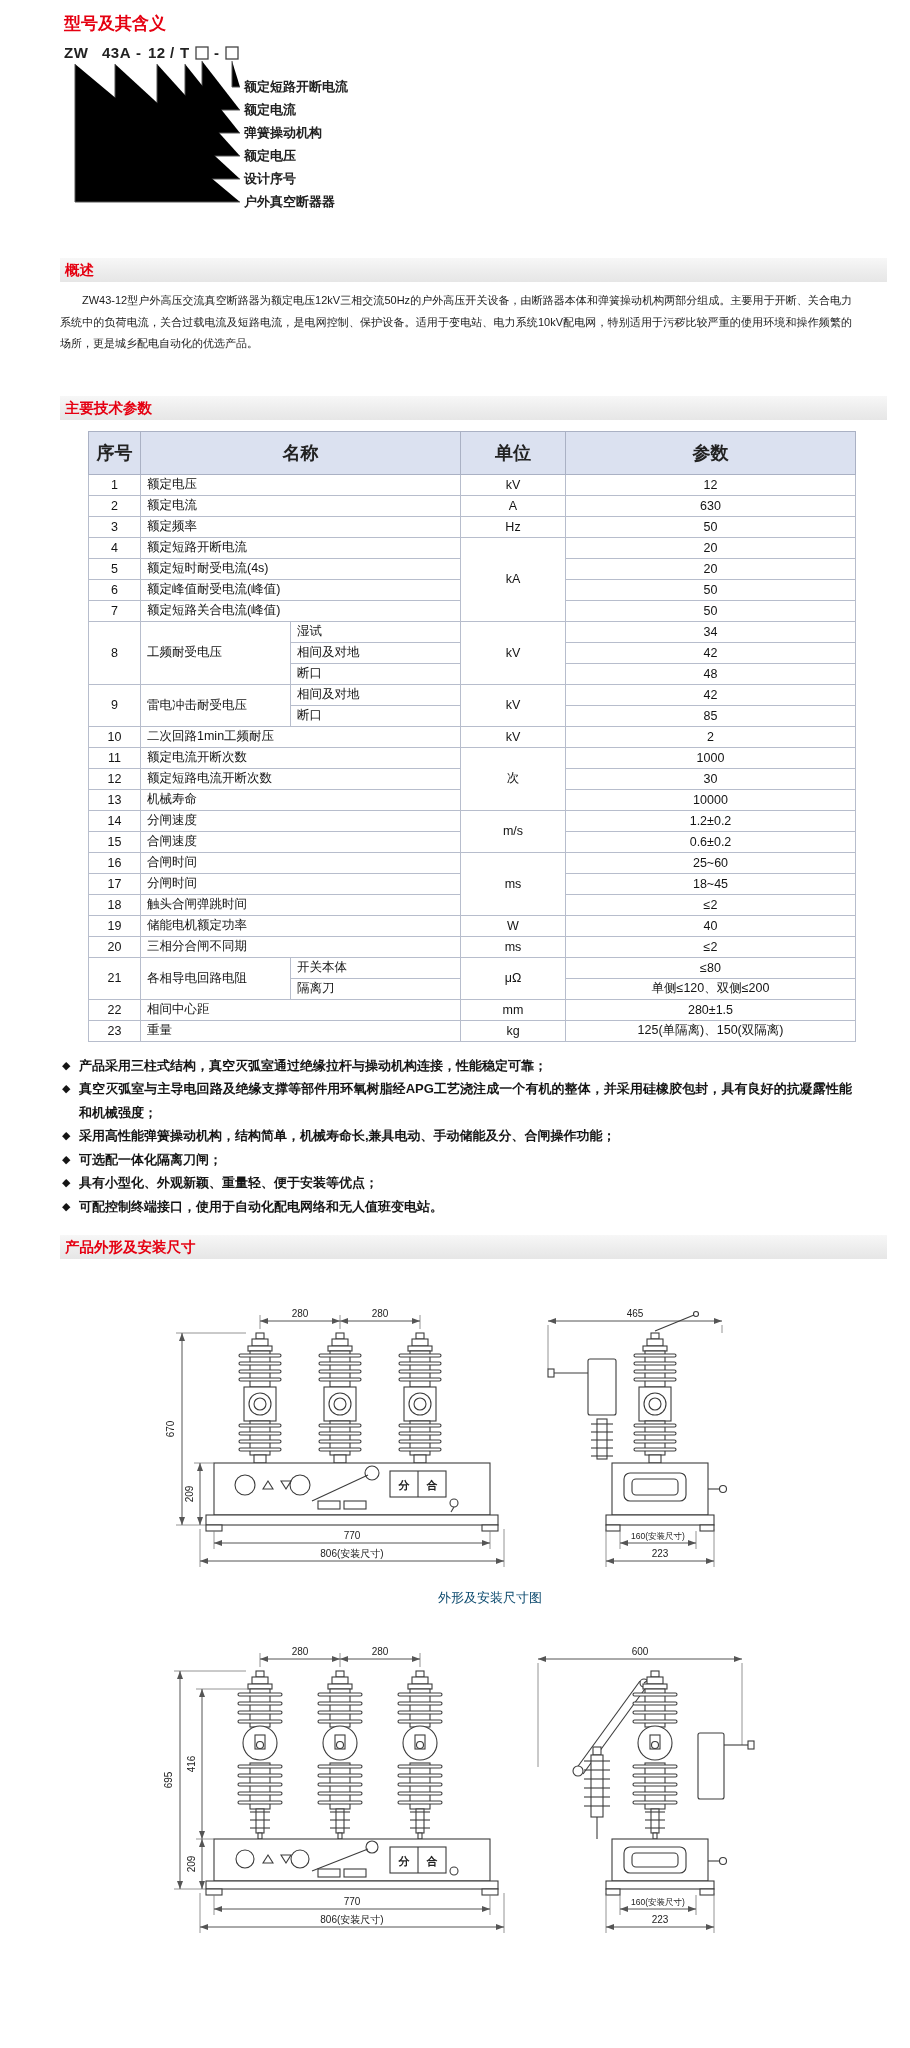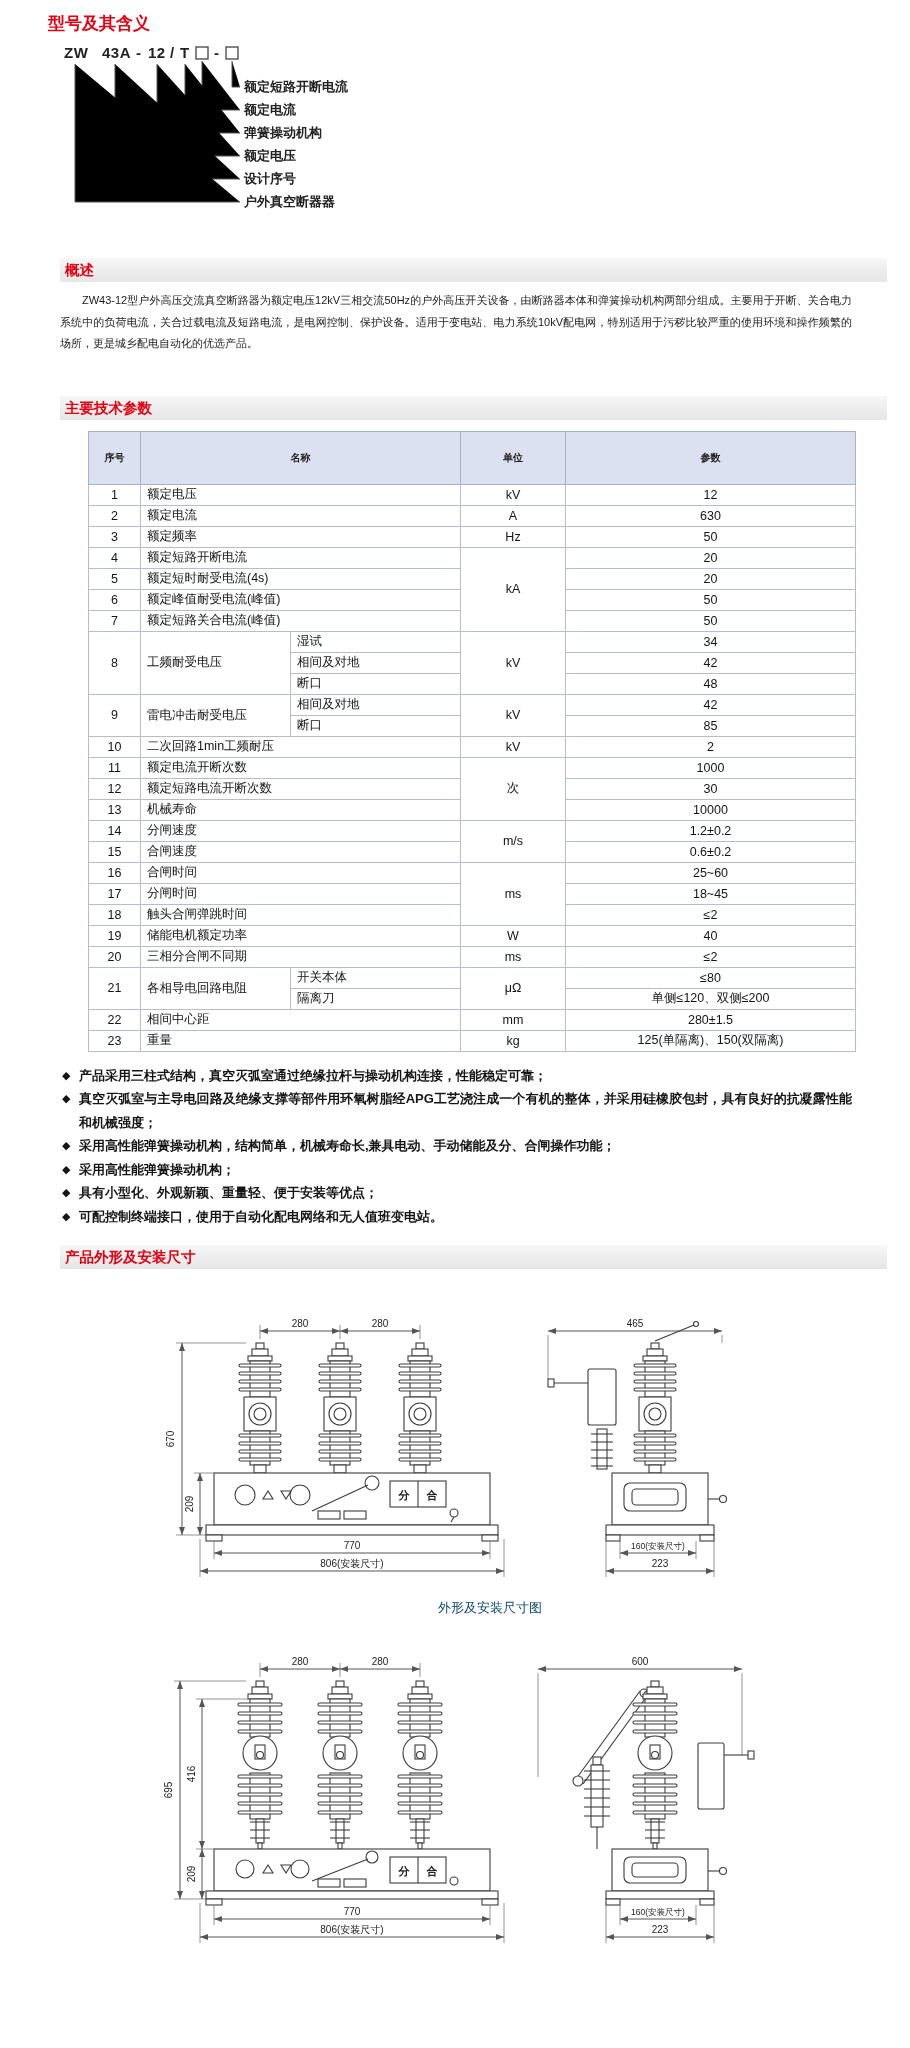--- a/index.html
+++ b/index.html
@@ -1,39 +1,39 @@
 <!DOCTYPE html>
 <html><head>
 <meta charset="utf-8">
 <style>
   html,body{margin:0;padding:0;background:#ffffff;}
   .page{position:relative;width:910px;height:2048px;background:#fff;overflow:hidden;
         font-family:"Liberation Sans","DejaVu Sans",sans-serif;color:#1a1a1a;}
-  .doc-title{margin:12px 0 0 48px;font-size:17px;line-height:24px;font-weight:bold;color:#e50011;}
+  .doc-title{margin:12px 0 0 64px;font-size:17px;line-height:24px;font-weight:bold;color:#e50011;}
   .model-svg{display:block;margin:6px 0 0 64px;}
   .model-code{font-size:15px;font-weight:600;fill:#222;letter-spacing:.5px;}
   .model-label{font-size:13px;font-weight:600;fill:#222;}
   .model-line{stroke:#555;stroke-width:1;}
   .model-box{fill:none;stroke:#444;stroke-width:1.3;}
 
   .section-bar{height:24px;line-height:24px;margin:0 23px 0 60px;
     background:linear-gradient(180deg,#f7f7f7 0%,#ededed 55%,#e6e6e6 100%);}
   .section-bar span{color:#e50011;font-size:14.5px;font-weight:bold;padding-left:5px;}
   .bar-overview{margin-top:44px;}
   .bar-params{margin-top:41px;}
   .bar-features{margin-top:49px;}
   .bar-dims{margin-top:17px;}
 
   .overview-text{margin:8px 58px 0 60px;font-size:11px;line-height:21.5px;
     font-weight:500;text-align:justify;text-indent:2em;color:#1b1b1b;}
 
   table.params{border-collapse:collapse;table-layout:fixed;width:767px;margin:11px 0 0 88px;
     font-size:12.5px;color:#141414;}
-  table.params th{background:#dbe1f0;border:1px solid #aab1c4;font-weight:600;font-size:10px;
-    padding:19px 4px;color:#222;}
+  table.params th{background:#dbe1f0;border:1px solid #aab1c4;font-weight:600;font-size:18px;
+    padding:9px 4px;color:#222;}
   table.params td{border:1px solid #b7bdcc;height:20px;padding:0 6px;font-weight:500;background:#fff;}
   td.c-no,td.c-unit,td.c-value{text-align:center;}
   td.c-name,td.c-sub{text-align:left;padding-left:10px;}
 
   .features{margin:12px 58px 0 62px;padding:0;list-style:none;}
   .features li{position:relative;padding-left:17px;font-size:13px;font-weight:600;
     color:#151515;line-height:23.5px;text-align:justify;}
   .features li .marker{position:absolute;left:0;top:0;font-size:11px;}
 
   figure{margin:0;padding:0;}
@@ -263,21 +263,21 @@
           <td class="c-value">125(单隔离)、150(双隔离)</td>
         </tr>
       </tbody>
   </table>
 
 
   <ul class="features">
     <li><span class="marker">◆</span><span>产品采用三柱式结构，真空灭弧室通过绝缘拉杆与操动机构连接，性能稳定可靠；</span></li>
     <li><span class="marker">◆</span><span>真空灭弧室与主导电回路及绝缘支撑等部件用环氧树脂经APG工艺浇注成一个有机的整体，并采用硅橡胶包封，具有良好的抗凝露性能和机械强度；</span></li>
     <li><span class="marker">◆</span><span>采用高性能弹簧操动机构，结构简单，机械寿命长,兼具电动、手动储能及分、合闸操作功能；</span></li>
-    <li><span class="marker">◆</span><span>采用高性能弹簧操动机构；</span></li>
+    <li><span class="marker">◆</span><span>可选配一体化隔离刀闸；</span></li>
     <li><span class="marker">◆</span><span>具有小型化、外观新颖、重量轻、便于安装等优点；</span></li>
     <li><span class="marker">◆</span><span>可配控制终端接口，使用于自动化配电网络和无人值班变电站。</span></li>
   </ul>
 
   <div class="section-bar bar-dims">
     <span>产品外形及安装尺寸</span>
   </div>
 
   <figure class="fig1">
     <svg width="680" height="270" viewBox="0 0 680 270" xmlns="http://www.w3.org/2000/svg">

